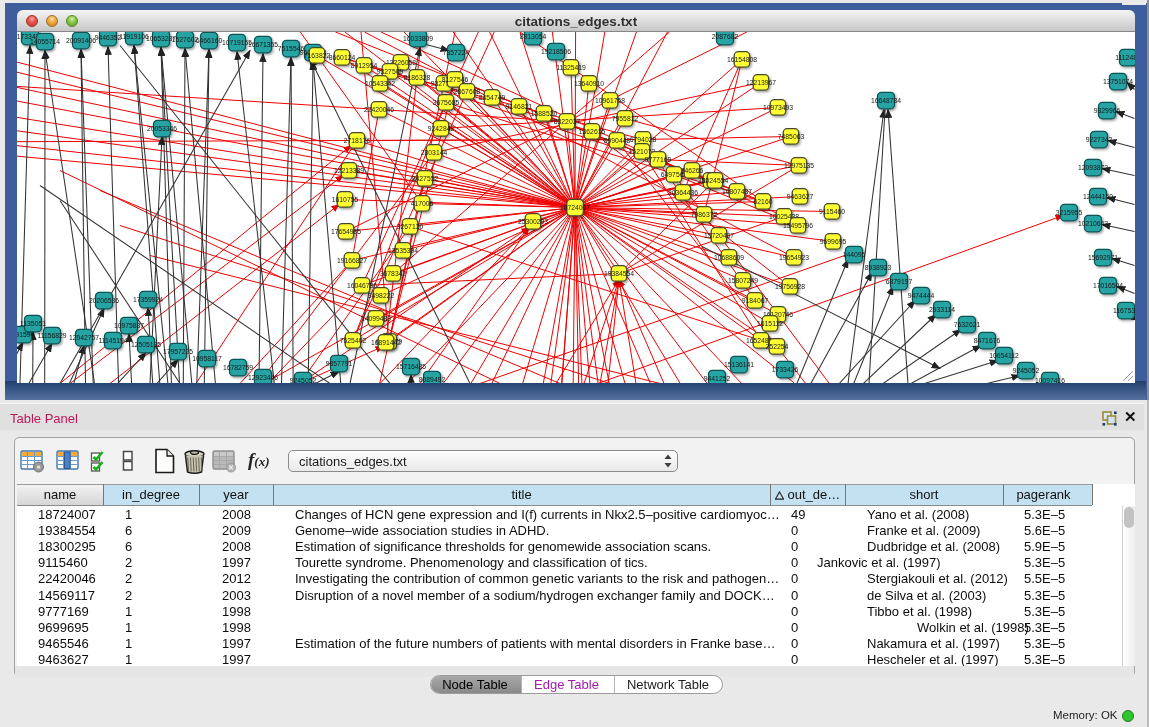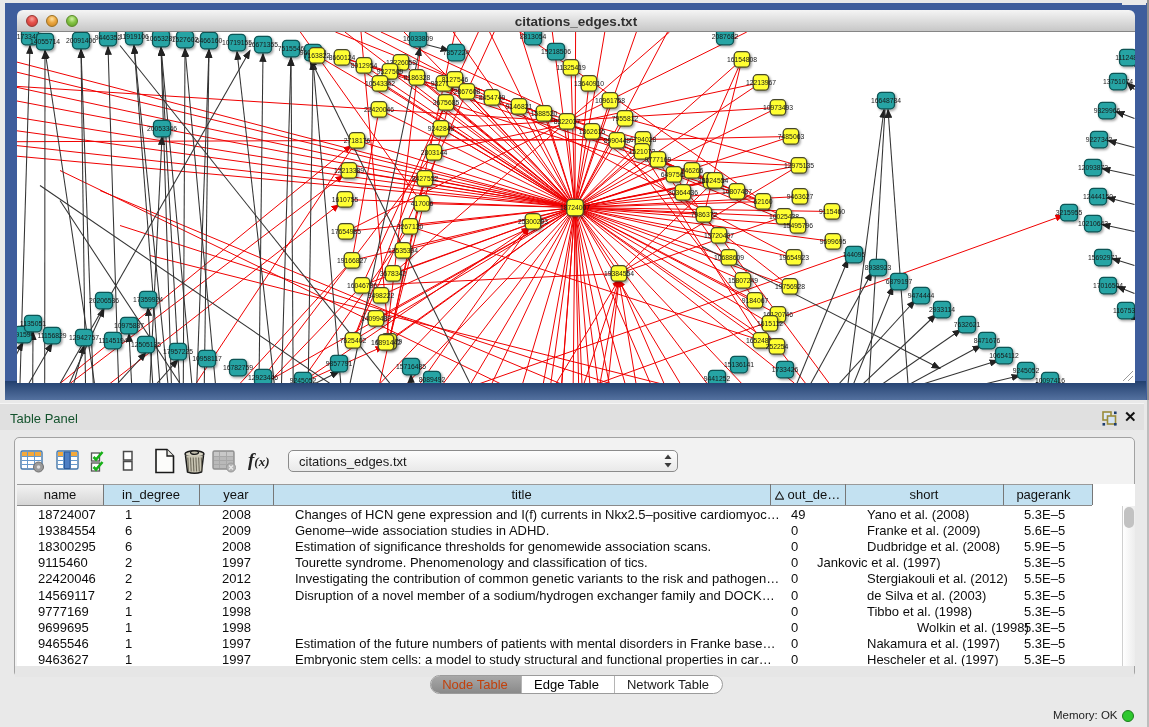--- a/index.html
+++ b/index.html
@@ -818,21 +818,21 @@
       <text x="575.0" y="209.5" font-size="6.8" fill="#181818" text-anchor="middle" font-family="Liberation Sans, sans-serif">18724007</text>
     </g>
 </svg>
 
 <svg class="abs" width="14" height="14" viewBox="0 0 14 14" style="left:1120px;top:368px">
 <path d="M13 3 L3 13 M13 8 L8 13" stroke="#999" stroke-width="1"></path>
   </svg>
 
 <div class="abs" style="left:0;top:400px;width:1149px;height:327px;background:#e9e9e9"></div>
 <div class="abs" style="left:0;top:403px;width:1144px;height:27px;background:#e0e0e0;border-top:1px solid #f5f5f5"></div>
-<div class="abs" style="left:10px;top:411px;font-size:13px;color:#14532d">Table Panel</div>
+<div class="abs" style="left:10px;top:411px;font-size:13px;color:#be185d">Table Panel</div>
 
 <svg class="abs" width="15" height="15" viewBox="0 0 15 15" style="left:1102px;top:411px">
 <rect x="1" y="1" width="8" height="8" fill="#dfe9f5" stroke="#9a8c3a" stroke-width="1.6"></rect>
 <rect x="5.5" y="5" width="8" height="8" fill="#d5e4f4" stroke="#9a8c3a" stroke-width="1.6"></rect>
 <rect x="12" y="0.5" width="2.6" height="2.6" fill="#1c3d6e"></rect>
 <rect x="0.5" y="12" width="2.6" height="2.6" fill="#1c3d6e"></rect>
 <rect x="12" y="12" width="2.6" height="2.6" fill="#1c3d6e"></rect>
   </svg>
 <div class="abs" style="left:1124px;top:408px;font-size:15px;font-weight:bold;color:#111">✕</div>
 
@@ -1009,35 +1009,34 @@
     <span style="left:205px">1997</span>
     <span style="left:278px;width:488px">Estimation of the future numbers of patients with mental disorders in Franke base…</span>
     <span style="left:774px">0</span>
     <span style="left:850px">Nakamura et al. (1997)</span>
     <span style="left:1007px">5.3E–5</span>
   </div>
 <div class="trow" style="top:650.9px">
     <span style="left:21px">9463627</span>
     <span style="left:108px">1</span>
     <span style="left:205px">1997</span>
-    <span style="left:278px;width:488px">Embryonic stem cells: a model to study structural and functional properties in car…</span>
     <span style="left:774px">0</span>
     <span style="left:850px">Hescheler et al. (1997)</span>
     <span style="left:1007px">5.3E–5</span>
   </div>
 <div class="abs" style="left:15px;top:666px;width:1119px;height:10.5px;background:#e6e6e6"></div>
 
 <div class="abs" style="left:1122px;top:505.5px;width:13px;height:160.5px;background:linear-gradient(90deg,#ffffff,#ededed);border-left:1px solid #d0d0d0"></div>
 <div class="abs" style="left:1123.5px;top:507px;width:10px;height:21px;background:#c2c2c2;border-radius:5px"></div>
 
 <div class="abs" style="left:430px;top:674.5px;width:293px;height:19px;border:1px solid #9b9b9b;
   border-radius:9.5px;background:#fff;overflow:hidden">
   <div style="position:absolute;left:0;top:0;width:90px;height:19px;background:linear-gradient(#a8a8a8,#868686)"></div>
   <div style="position:absolute;left:90px;top:0;width:1px;height:19px;background:#b5b5b5"></div>
   <div style="position:absolute;left:183px;top:0;width:1px;height:19px;background:#b5b5b5"></div>
 </div>
-<div class="abs" style="left:430px;top:677px;width:90px;text-align:center;font-size:13px;color:#c2410c">Node Table</div>
-<div class="abs" style="left:520px;top:677px;width:93px;text-align:center;font-size:13px;color:#000000">Edge Table</div>
+<div class="abs" style="left:430px;top:677px;width:90px;text-align:center;font-size:13px;color:#000000">Node Table</div>
+<div class="abs" style="left:520px;top:677px;width:93px;text-align:center;font-size:13px;color:#a21caf">Edge Table</div>
 <div class="abs" style="left:613px;top:677px;width:110px;text-align:center;font-size:13px;color:#1c1c1c">Network Table</div>
 
 <div class="abs" style="left:1053px;top:709px;font-size:11.5px;color:#1e1e1e">Memory: OK</div>
 <div class="abs" style="left:1122px;top:709.5px;width:12px;height:12px;border-radius:50%;
   background:#2ec82e;border:1px solid #1d7d1d"></div>
 
 </body></html>

